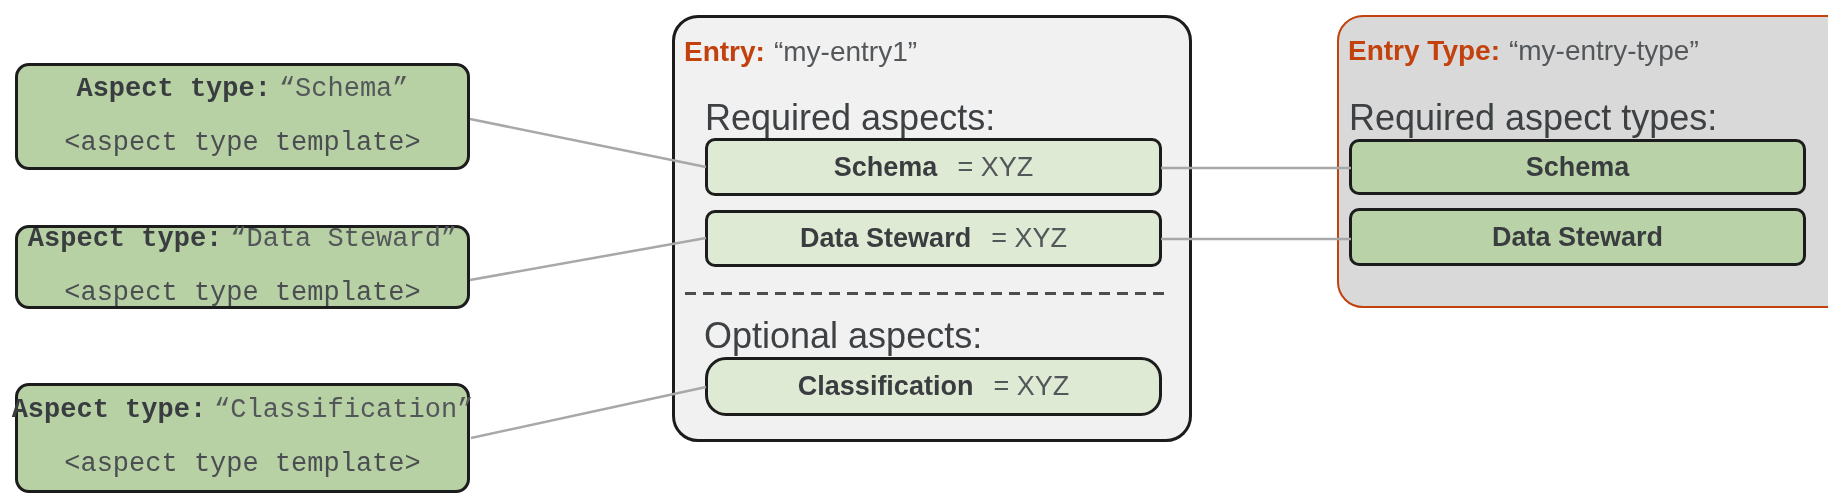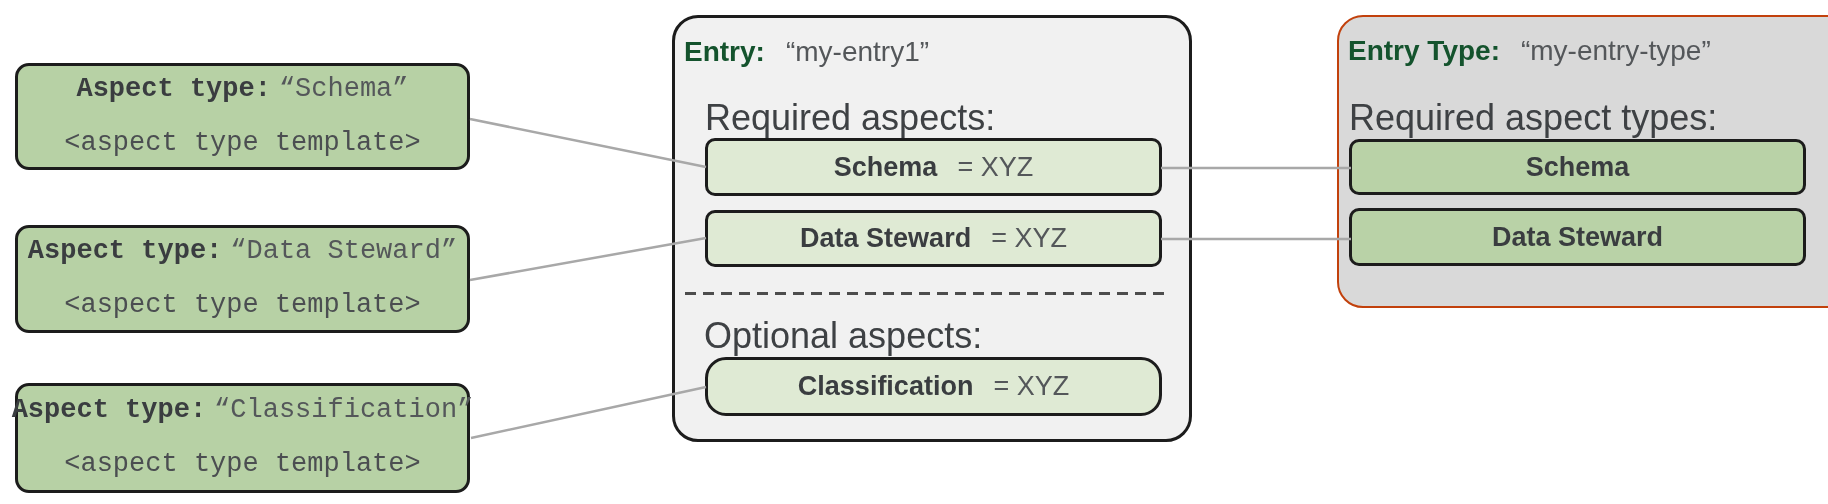--- a/index.html
+++ b/index.html
@@ -10,35 +10,35 @@
   #connectors { position:absolute; left:0; top:0; width:1828px; height:504px; z-index:5; pointer-events:none; }
 
   
   .aspect-box {
     position:absolute; left:15px; width:455px;
     background:#b7d1a5; border:3px solid #1c1c1c; border-radius:14px;
     display:flex; flex-direction:column; align-items:center; justify-content:center;
     gap:24px; z-index:2;font-family:Liberation Mono, monospace;
   }
   .aspect-box.pos1 { top:63px;  height:107px; }
-  .aspect-box.pos2 { top:225px; height:108px; }
+  .aspect-box.pos2 { top:225px; height:84px; }
   .aspect-box.pos3 { top:383px; height:110px; }
   .aspect-line { font-size:27px; line-height:1.1; color:#54575a; white-space:nowrap; }
   .aspect-line .lbl { font-weight:700; color:#3a3d40; }
   .aspect-line .nm { margin-left:8px; }
   .aspect-template { font-size:27px; line-height:1.1; color:#4b4e51; white-space:nowrap; }
 
   
   .entry-container {
     position:absolute; left:672px; top:15px; width:520px; height:427px;
     background:#f1f1f1; border:3px solid #1c1c1c; border-radius:26px; z-index:2;
   }
   .container-title { position:absolute; left:9px; top:19px; font-size:28px; line-height:1.1; white-space:nowrap; }
-  .container-title .lbl { font-weight:700; color:#14532d; }
-  .container-title .nm { margin-left:21px; color:#54575a; }
+  .container-title .lbl { font-weight:700; color:#c2410c; }
+  .container-title .nm { margin-left:9px; color:#54575a; }
   .section-heading { position:absolute; font-size:36px; line-height:1.1; color:#3e4144; white-space:nowrap; }
   .entry-container .req-heading { left:30px; top:80px; }
   .entry-container .opt-heading { left:29px; top:298px; }
 
   .entry-row {
     position:absolute; left:30px; width:457px; height:58px;
     background:#dfead4; border:3px solid #1c1c1c; border-radius:10px;
     display:flex; align-items:center; justify-content:center;
     font-size:27px; white-space:nowrap;
   }

